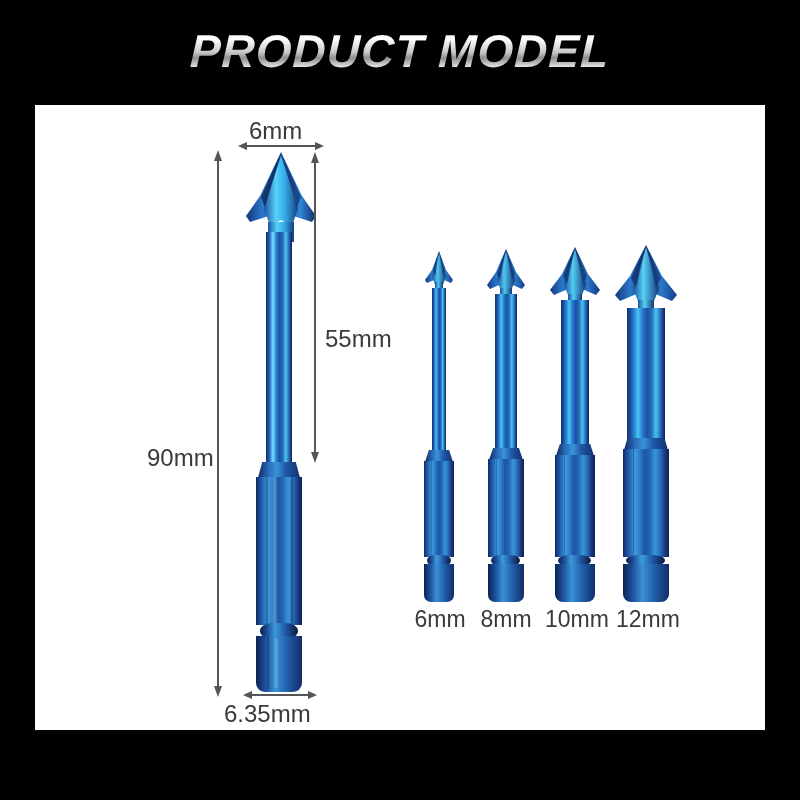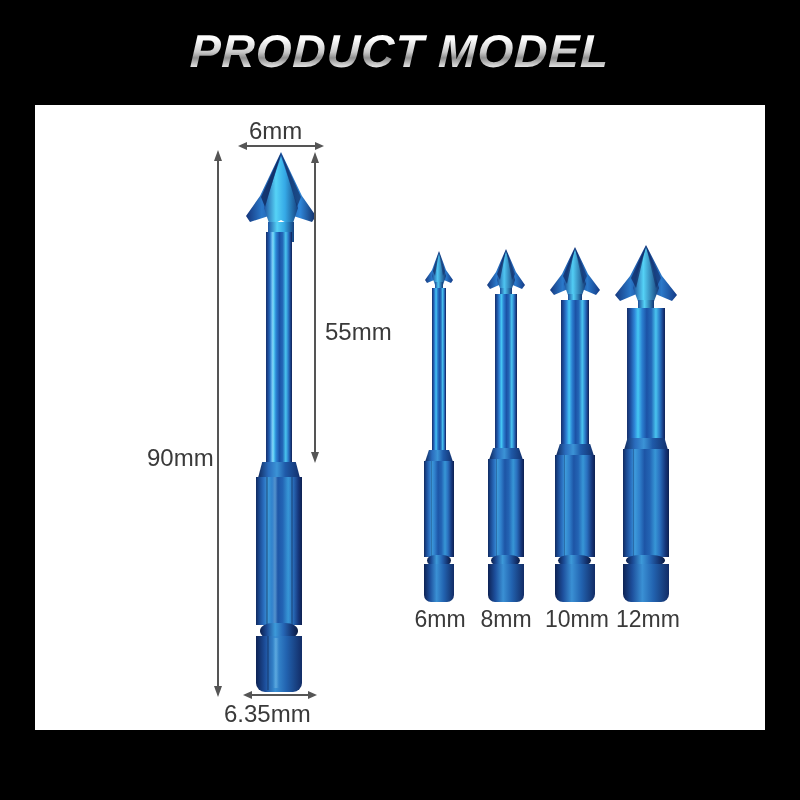--- a/index.html
+++ b/index.html
@@ -207,21 +207,21 @@
     <div class="dim-label" style="left:249px;top:117px;">6mm</div>
     <div class="hline" style="left:243px;top:145px;width:74px;"></div>
     <div class="arw arw-left" style="left:238px;top:142px;"></div>
     <div class="arw arw-right" style="left:315px;top:142px;"></div>
   </div>
 
   <div>
     <div class="arw arw-up" style="left:311px;top:152px;"></div>
     <div class="vline" style="left:314px;top:160px;height:292px;"></div>
     <div class="arw arw-down" style="left:311px;top:452px;"></div>
-    <div class="dim-label" style="left:325px;top:318px;">55mm</div>
+    <div class="dim-label" style="left:325px;top:325px;">55mm</div>
   </div>
 
   <div>
     <div class="arw arw-up" style="left:214px;top:150px;"></div>
     <div class="vline" style="left:217px;top:158px;height:530px;"></div>
     <div class="arw arw-down" style="left:214px;top:686px;"></div>
     <div class="dim-label" style="left:147px;top:444px;">90mm</div>
   </div>
 
   <div>

